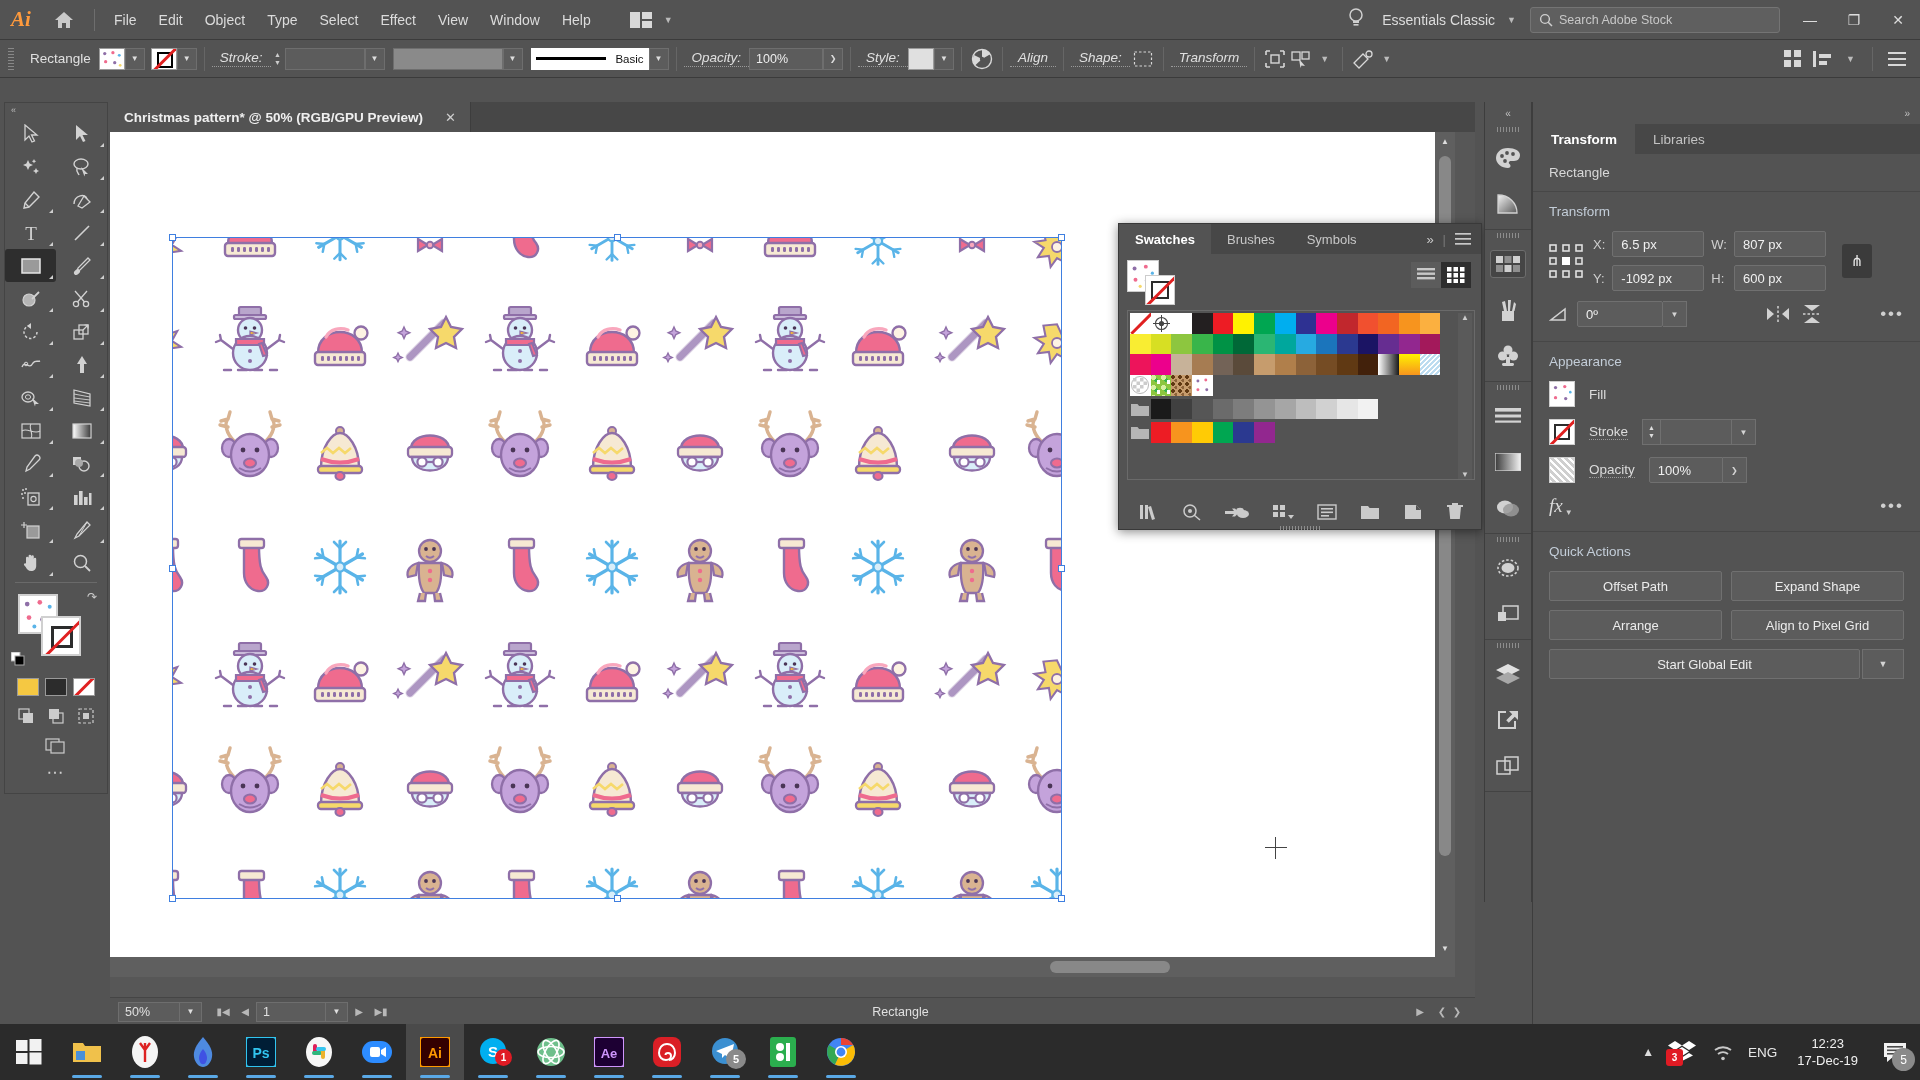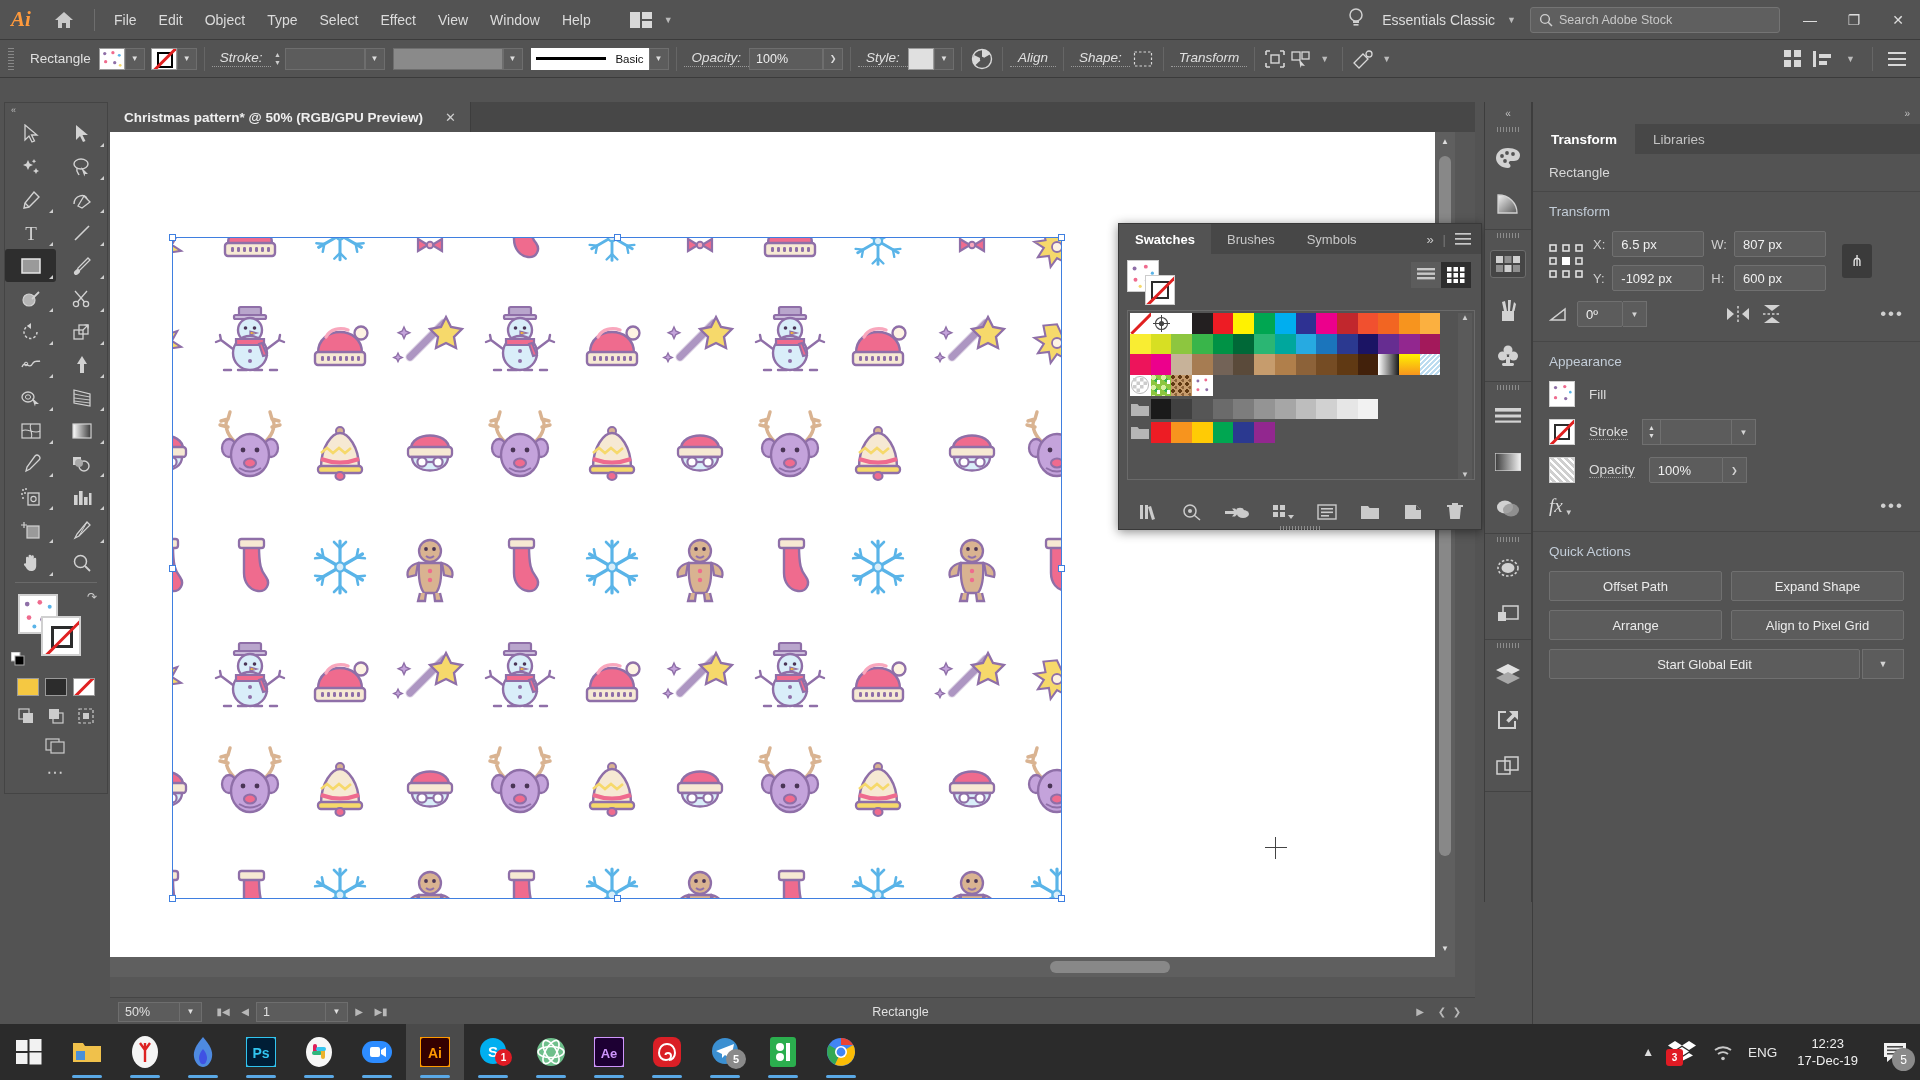--- a/index.html
+++ b/index.html
@@ -226,21 +226,21 @@
   .anchor-ic { width: 34px; height: 34px; }
   .tf-fields { display: grid; grid-template-columns: auto 92px auto 92px; gap: 8px 7px; align-items:center; }
   .tf-lbl { font-size: 13px; color: #cfcfcf; }
   .pfield {
     height: 26px; background: #5c5c5c; border: 1px solid #707070; border-radius: 2px;
     display: flex; align-items: center; padding: 0 8px; font-size: 13px; color: #f0f0f0;
   }
   .link-btn { width: 30px; height: 34px; background:#3b3b3b; border-radius:3px;
     display:flex; align-items:center; justify-content:center; color:#e8e8e8; font-size:15px; margin-left:6px; }
   .tf-row2 { display:flex; align-items:center; gap:8px; margin-top: 10px; }
-  .angle-field { width: 46px; }
+  .angle-field { width: 86px; }
   .mini-dd { width: 24px; height: 26px; background:#5c5c5c; border:1px solid #707070; border-left:none;
     display:flex; align-items:center; justify-content:center; font-size:8px; }
   .dots-more { position: absolute; right: 16px; color: #cfcfcf; font-size: 17px; letter-spacing: 2px; }
   .appear-row { display:flex; align-items:center; gap:14px; margin-bottom: 12px; }
   .app-chip { width: 26px; height: 26px; border: 1.4px solid #cfcfcf; background:#fff; position:relative; overflow:hidden; }
   .app-lbl { font-size: 13.5px; color: #dcdcdc; }
   .app-lbl.dotted { border-bottom: 1px dotted #9a9a9a; }
   .stroke-w { display:flex; align-items:center; }
   .stroke-spin { width:18px; height:26px; background:#5c5c5c; border:1px solid #707070; border-right:none;
     display:flex; flex-direction:column; align-items:center; justify-content:center; font-size:7px; color:#ddd; line-height:8px; }

